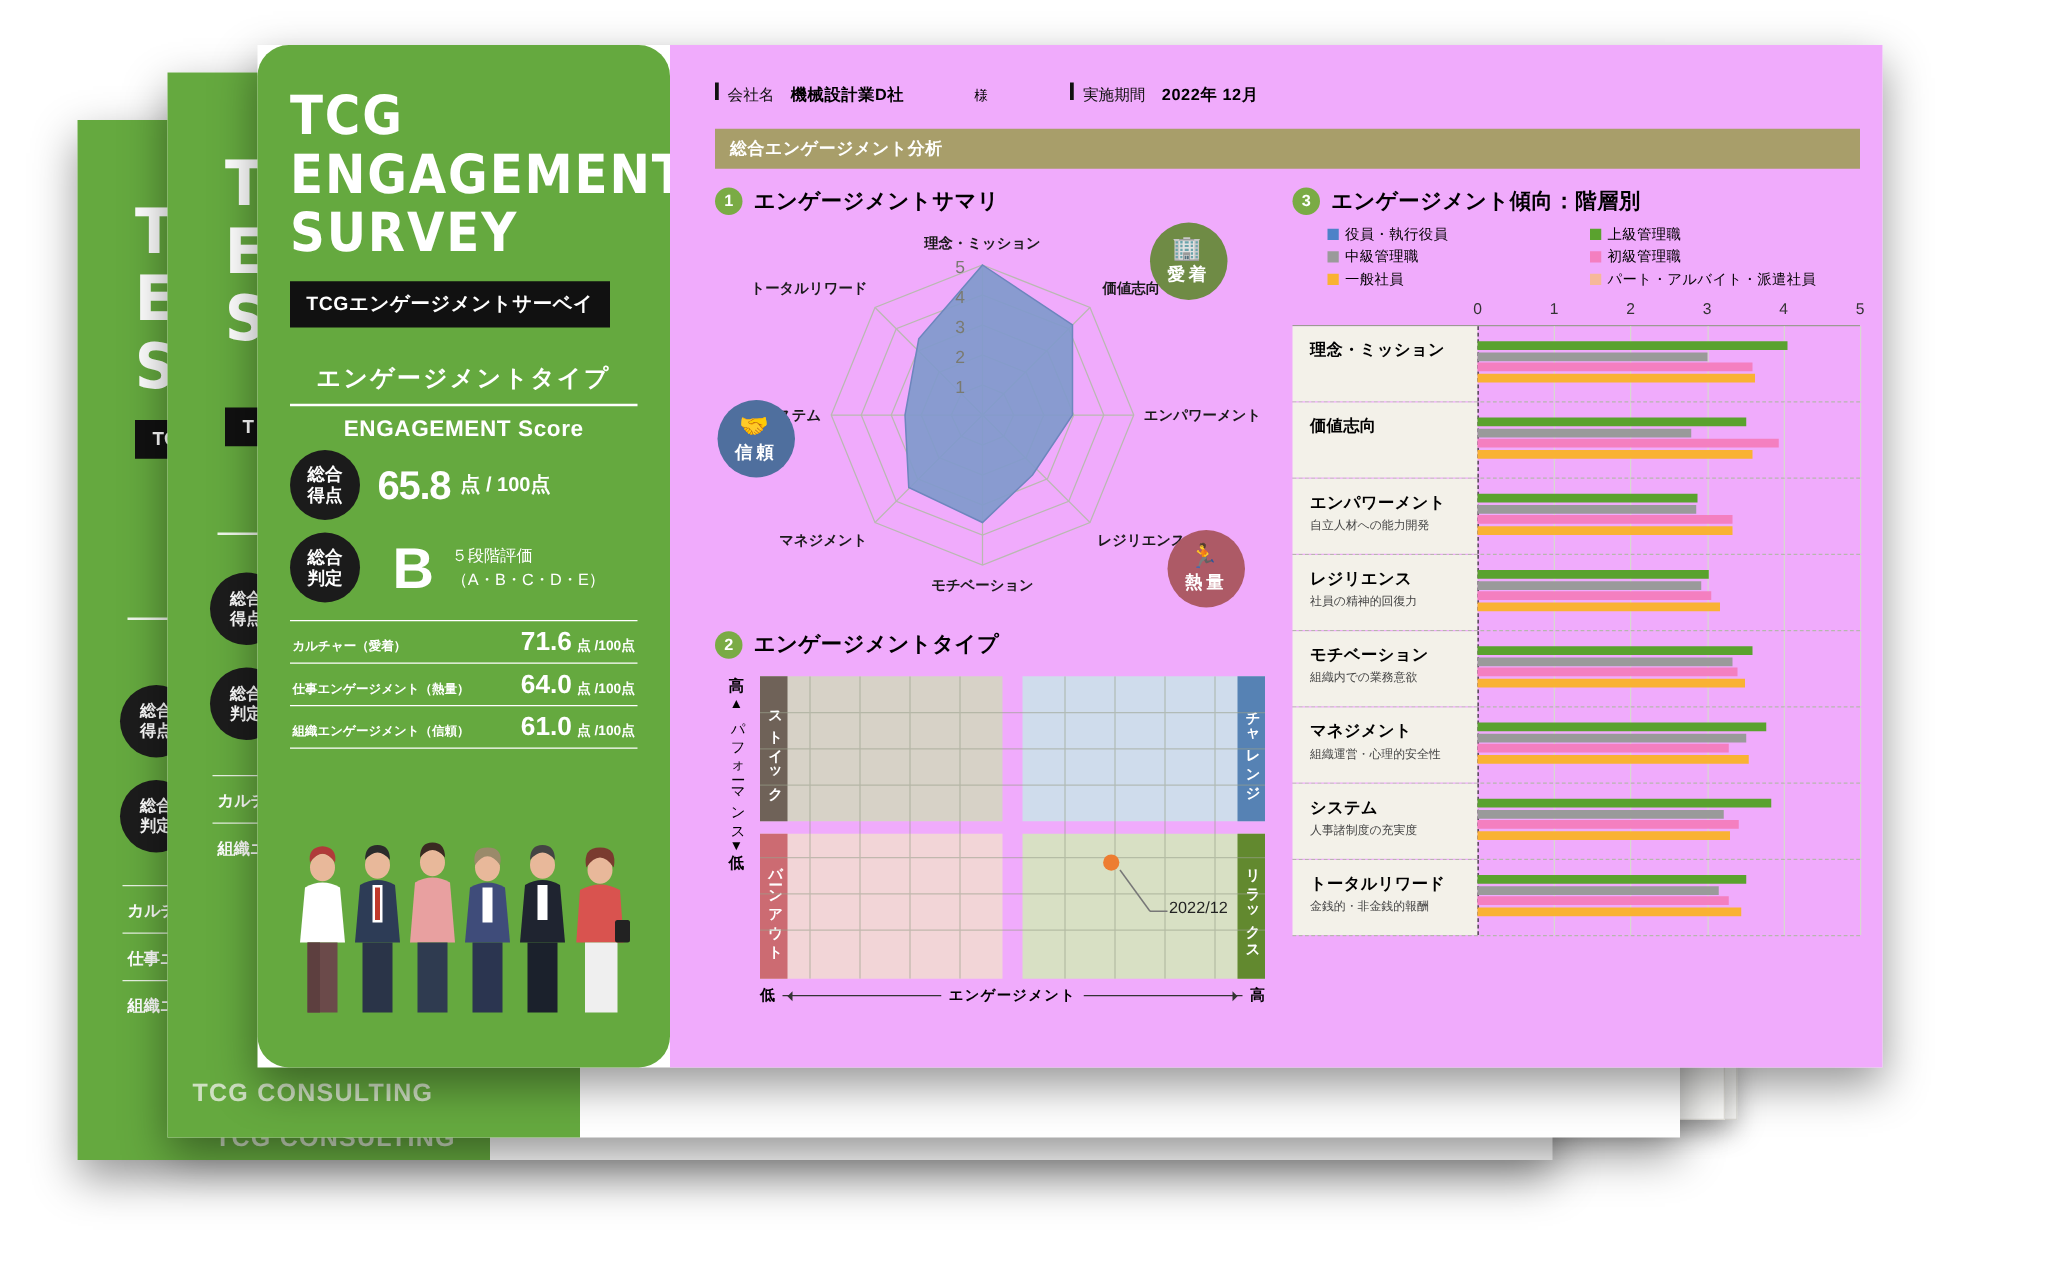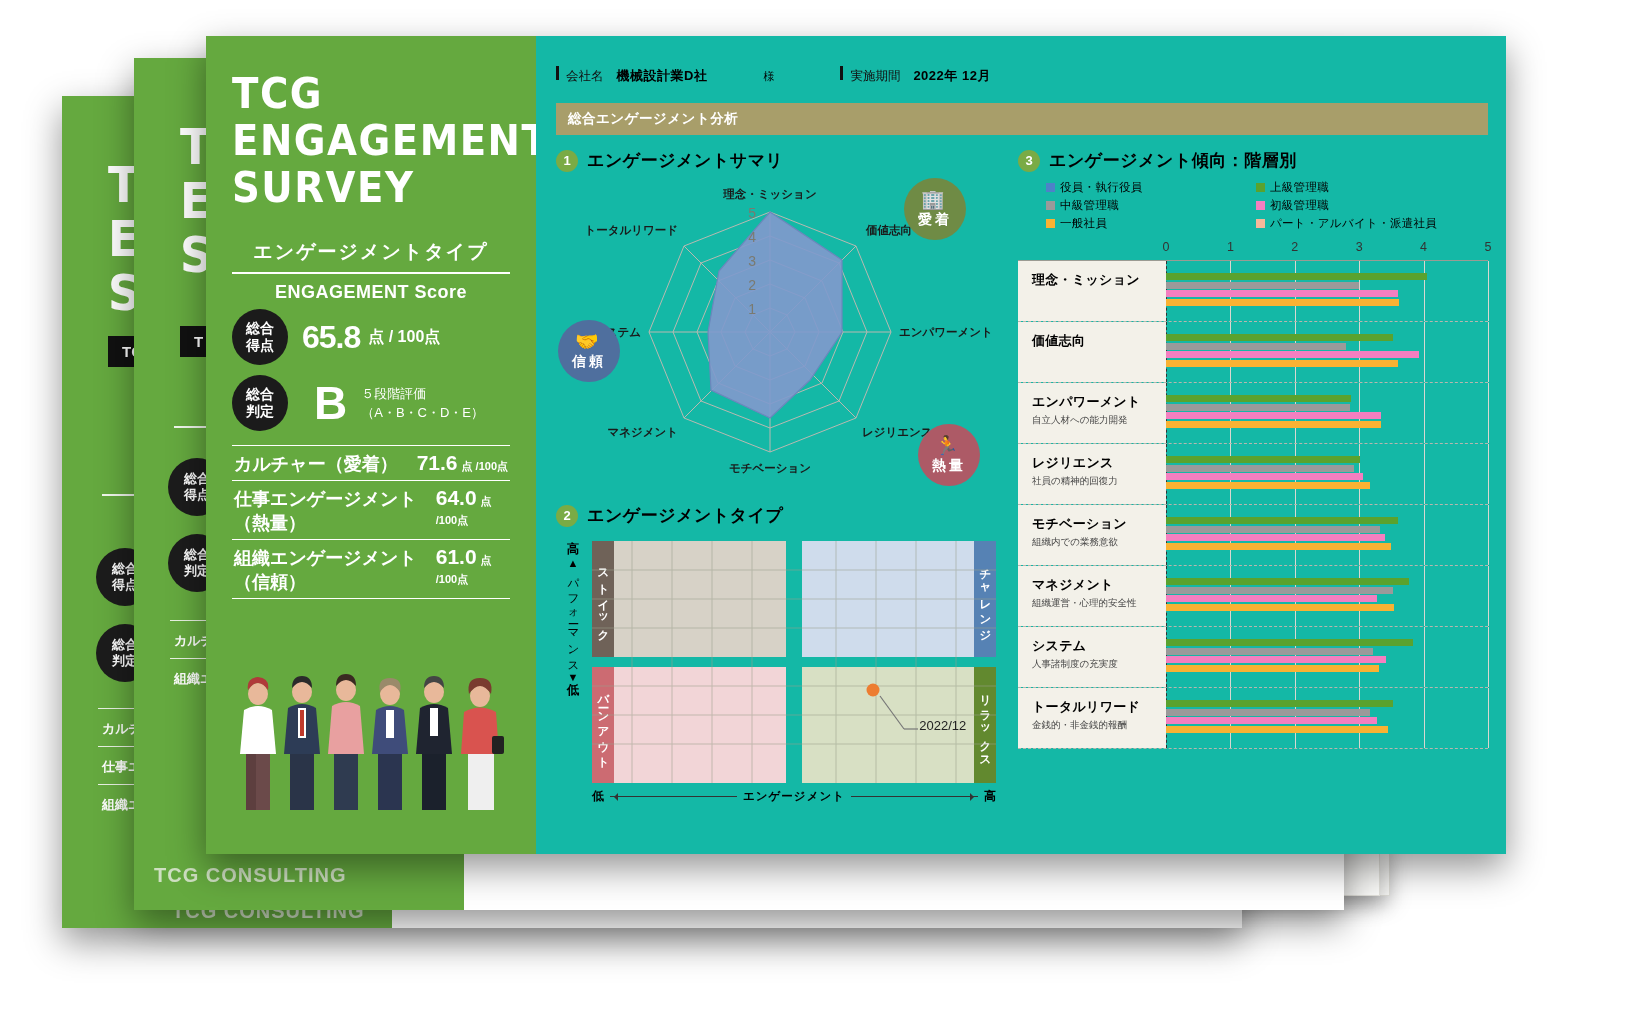--- a/index.html
+++ b/index.html
@@ -54,21 +54,21 @@
 
   
   .strip {
     position:absolute; background:#fdfdfb; border:1px solid #e4e3dd;
     box-shadow: 0 8px 22px rgba(0,0,0,.25);
   }
 
   
   .cover {
     position:absolute; left:0; top:0; width: 330px; height: 100%;
-    background:#65a93f; color:#fff; padding: 34px 26px 0 26px;
+    background:#65a93f; color:#fff; padding: 34px 26px 0 26px; border-radius: 25px;
   }
   .cover h1 {
     font-family: "DejaVu Sans Condensed","Liberation Sans", sans-serif;
     font-weight: 700; font-size: 43px; line-height: 47px; letter-spacing: 1.5px;
   }
   .cover .chip {
     display:inline-block; background:#111; color:#fff; margin-top: 14px;
     font-size: 15.5px; font-weight: 700; padding: 8px 13px; letter-spacing:.5px;
   }
   .score-title { text-align:center; margin-top: 28px; font-size: 19px; font-weight:700; letter-spacing: 2px;}
@@ -82,28 +82,28 @@
   }
   .big-num { font-size: 32px; font-weight:700; letter-spacing:-1px; margin-left: 14px; }
   .unit { font-size: 16px; font-weight:700; margin-left: 8px; }
   .grade { font-size: 46px; font-weight:700; margin-left: 26px; }
   .grade-note { font-size: 13px; line-height: 19px; margin-left: 14px; }
   .sub-list { margin-top: 14px; }
   .sub-row {
     display:flex; align-items:baseline; justify-content:space-between;
     border-top: 1.5px solid #fff; padding: 5px 2px 4px;
   }
-  .sub-row .lbl { font-size: 18px; font-weight:700; }
+  .sub-row .lbl { font-size: 10px; font-weight:700; }
   .sub-row .val { font-size: 21px; font-weight:700; }
   .sub-row .vu  { font-size: 11px; font-weight:700; margin-left:4px; }
   .people { position:absolute; left: 18px; right: 14px; bottom: 34px; height: 150px; }
   .logo-wrap { position:absolute; left:0; right:0; bottom: 6px; text-align:center; color:#fff; }
 
   
-  .report { position:absolute; left:330px; top:0; right:0; bottom:0; background:#14b8a6; padding: 22px 18px 0 6px;}
+  .report { position:absolute; left:330px; top:0; right:0; bottom:0; background:#f0abfc; padding: 22px 18px 0 22px;}
   .meta { display:flex; align-items:baseline; padding: 8px 0 0 14px; font-size: 13px;}
   .tick { display:inline-block; width:3px; height:14px; background:#111; margin-right:7px; vertical-align:-2px;}
   .meta .k { font-size: 12.5px; color:#111; }
   .meta .v { font-size: 13px; font-weight:700; margin-left: 13px; letter-spacing:.5px;}
   .meta .sama { font-size: 11px; margin-left: 56px; }
   .meta .k2 { margin-left: 66px; }
   .bandbar {
     margin: 18px 0 0 14px; background:#a89e6a; color:#fff;
     font-size: 13.5px; font-weight:700; padding: 7px 12px; letter-spacing:.5px;
   }
@@ -207,20 +207,21 @@
   </div>
 
   <div class="sheet" id="sheet1">
 
     <div class="cover">
       <h1>
         <span>TCG</span><br>
         <span>ENGAGEMENT</span><br>
         <span>SURVEY</span>
       </h1>
+      <div class="chip">TCGエンゲージメントサーベイ</div>
 
       <div class="score-title">エンゲージメントタイプ</div>
       <div class="hr-w"></div>
       <div class="score-sub">ENGAGEMENT Score</div>
 
       <div class="score-row">
         <div class="badge">
           <span>総合</span>
           <span>得点</span>
         </div>

